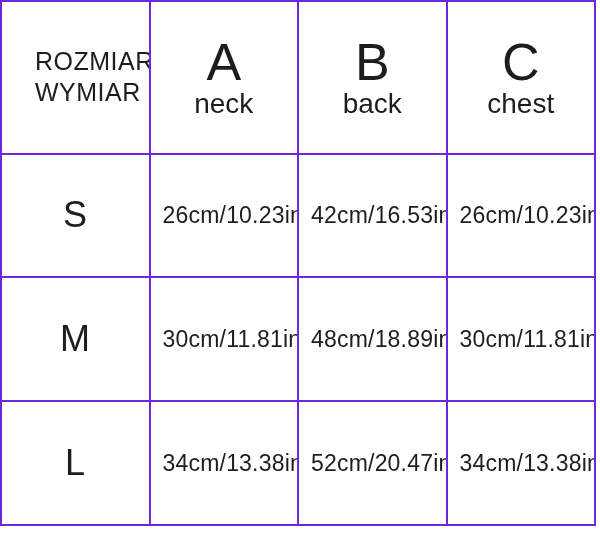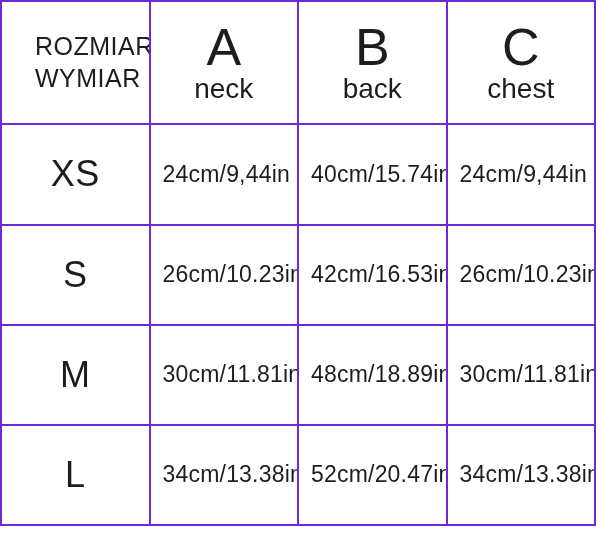--- a/index.html
+++ b/index.html
@@ -119,26 +119,20 @@
           </div>
         </td>
         <td>
           <div class="colhead-inner">
             <div class="col-letter">C</div>
             <div class="col-label">chest</div>
           </div>
         </td>
       </tr>
 
-      <tr>
-        <td class="size-cell">XS</td>
-        <td class="val-cell">24cm/9,44in</td>
-        <td class="val-cell">40cm/15.74in</td>
-        <td class="val-cell">24cm/9,44in</td>
-      </tr>
 
       <tr>
         <td class="size-cell">S</td>
         <td class="val-cell">26cm/10.23in</td>
         <td class="val-cell">42cm/16.53in</td>
         <td class="val-cell">26cm/10.23in</td>
       </tr>
 
       <tr>
         <td class="size-cell">M</td>

